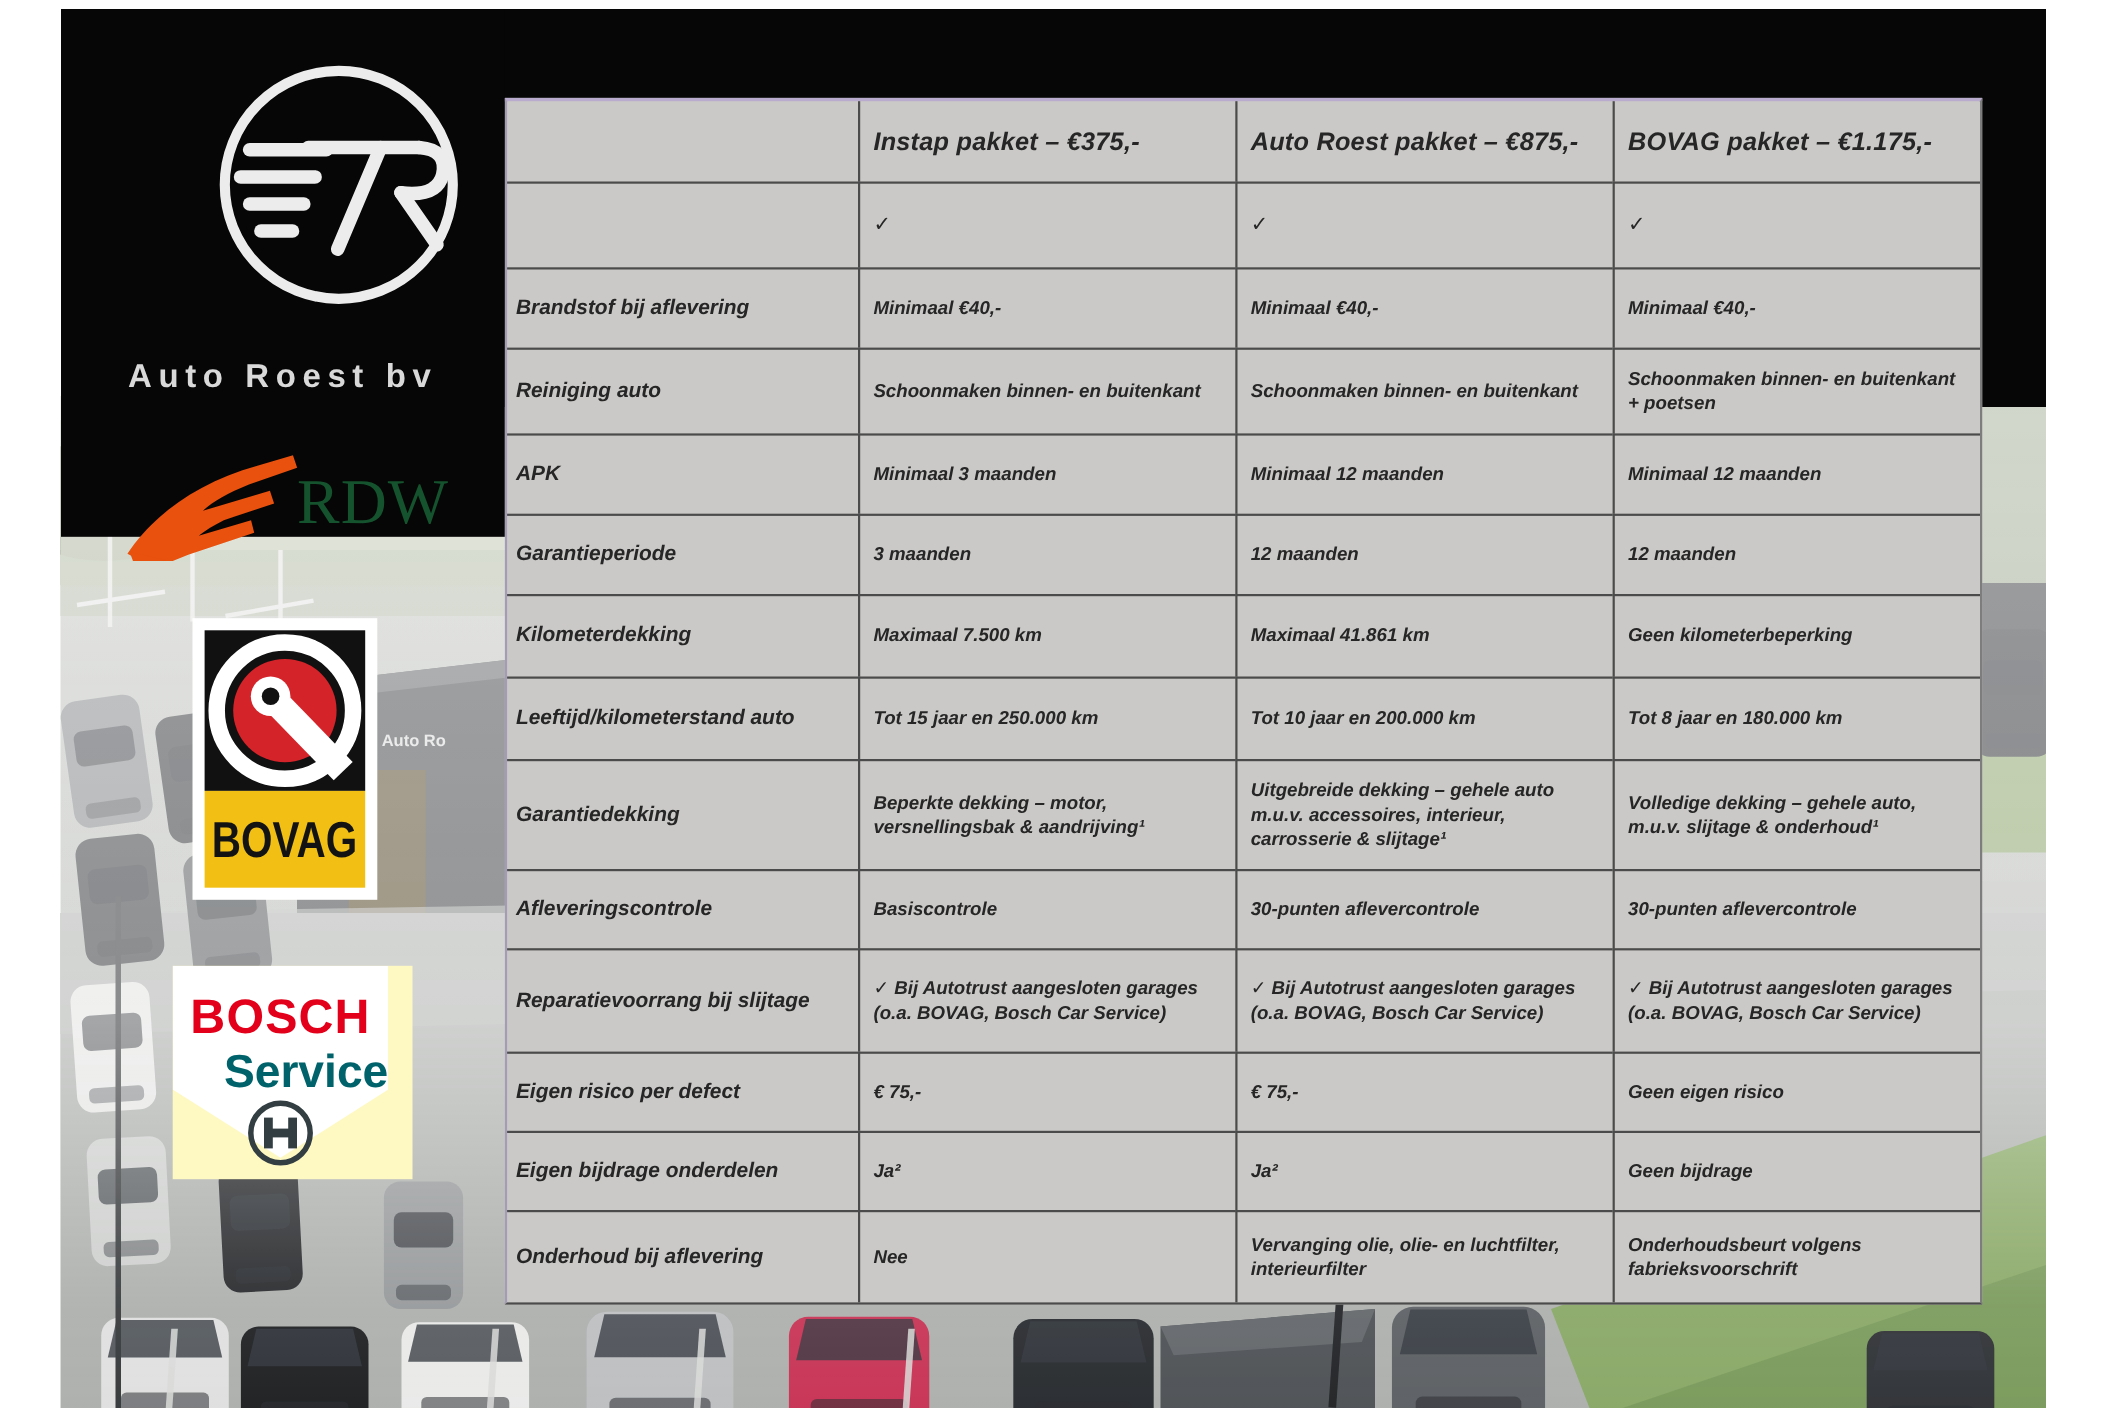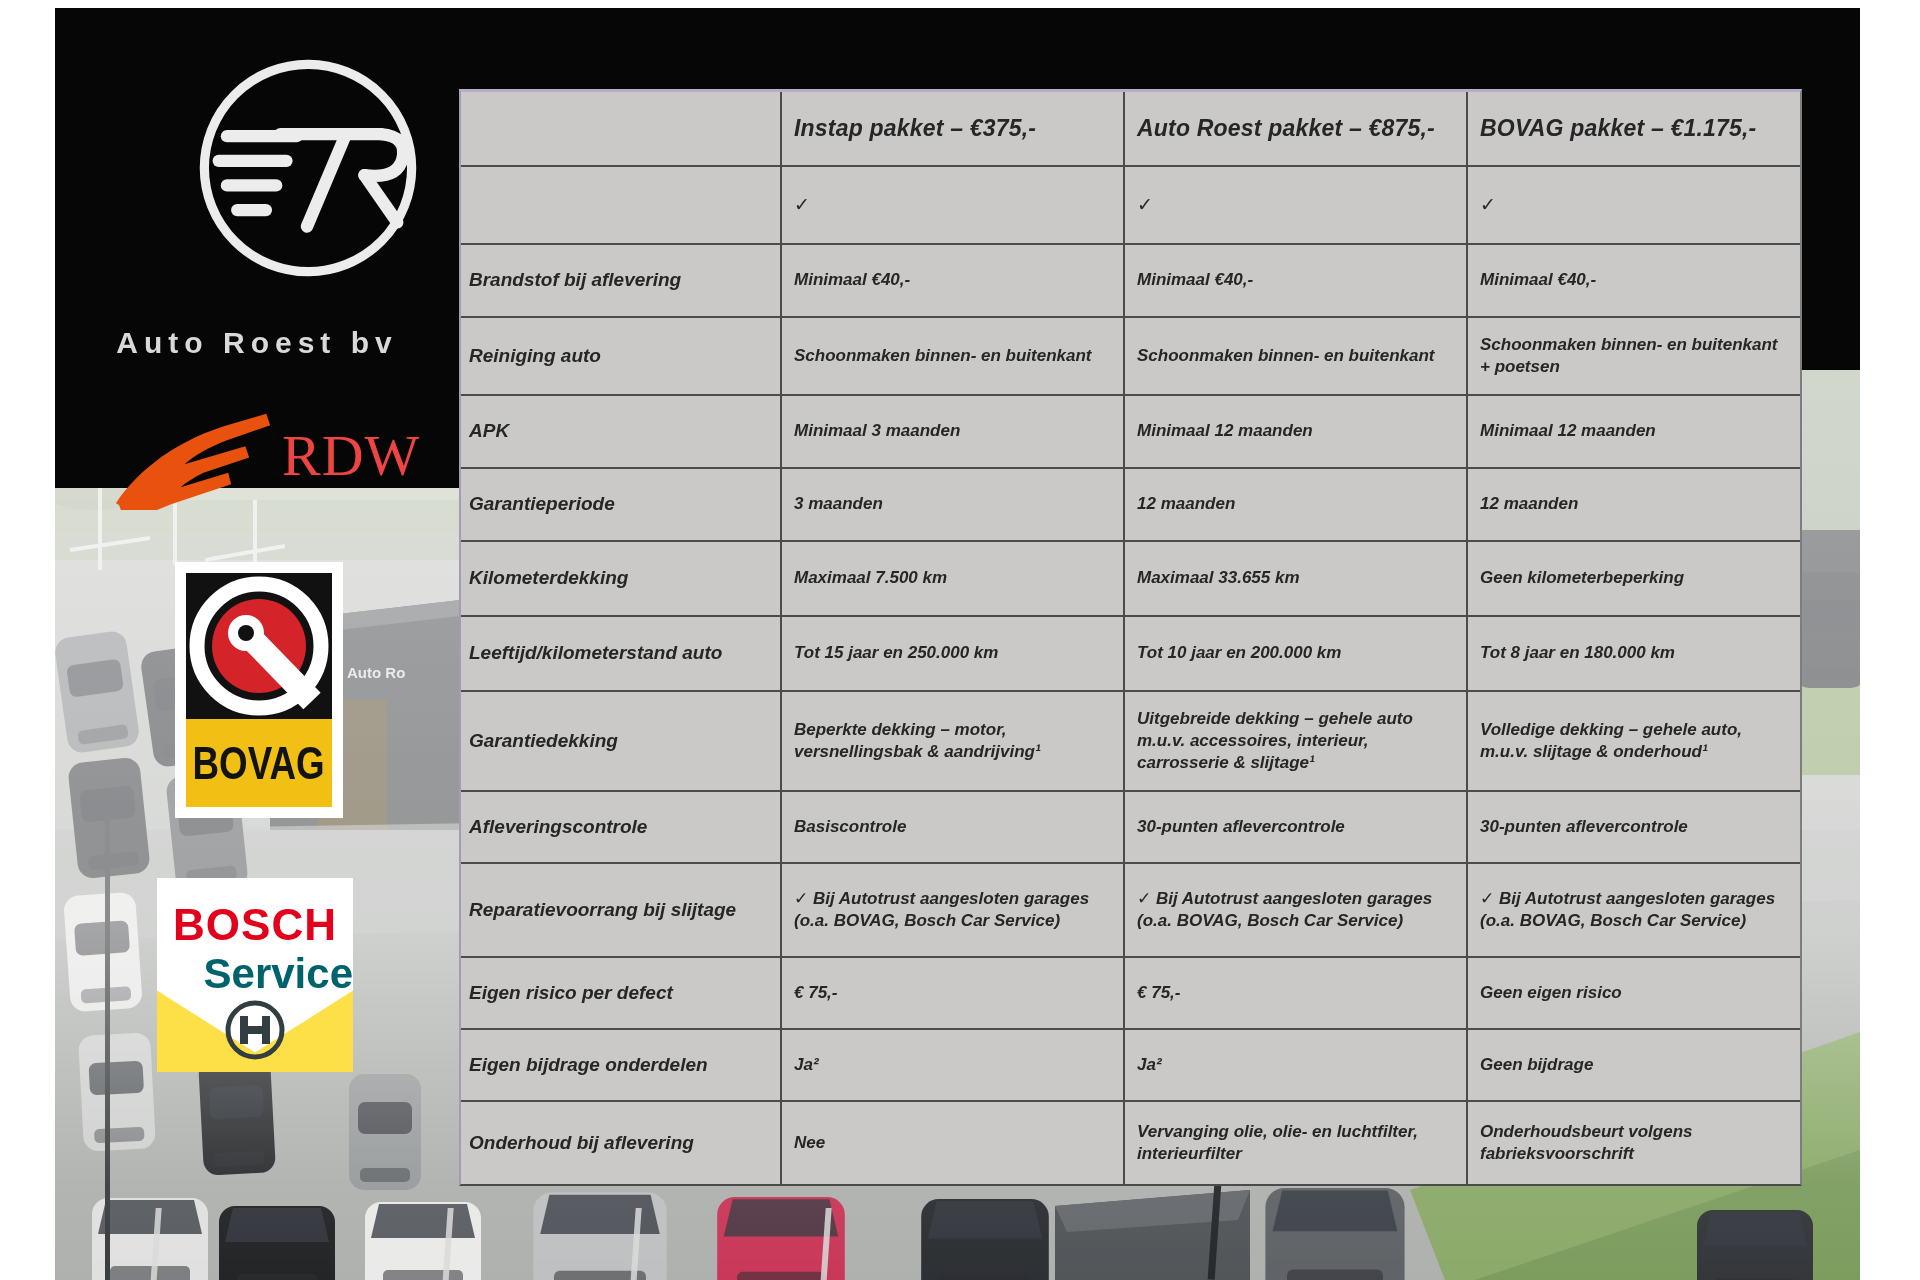--- a/index.html
+++ b/index.html
@@ -14,34 +14,34 @@
 
   
   .logo-box{position:absolute;left:55px;top:8px;width:404px;height:480px;background:#060606;}
   .logo-mark{position:absolute;left:135px;top:42px;width:236px;height:236px;}
   .wordmark{position:absolute;left:0;top:318px;width:404px;text-align:center;
             color:#d9d9d9;font-size:30px;font-weight:bold;letter-spacing:6px;white-space:nowrap;}
 
   
   .rdw{position:absolute;left:108px;top:406px;width:300px;height:112px;}
   .rdw-wing{position:absolute;left:0;top:4px;width:170px;height:100px;}
-  .rdw-text{position:absolute;left:174px;top:16px;font-family:"Liberation Serif","DejaVu Serif",serif;
-            font-size:58px;color:#ef4444;letter-spacing:1px;}
+  .rdw-text{position:absolute;left:162px;top:16px;font-family:"Liberation Serif","DejaVu Serif",serif;
+            font-size:58px;color:#14532d;letter-spacing:1px;}
 
   
   .bovag{position:absolute;left:175px;top:562px;width:168px;height:256px;background:#ffffff;
          padding:11px;box-sizing:border-box;}
   .bovag-inner{position:absolute;left:11px;top:11px;width:146px;height:234px;}
   .bovag-square{position:absolute;left:0;top:0;width:146px;height:146px;background:#111111;}
   .bovag-band{position:absolute;left:0;top:146px;width:146px;height:88px;background:#f2c014;
               display:flex;align-items:center;justify-content:center;}
   .bovag-word{font-weight:bold;font-size:46px;color:#131313;transform:scaleX(0.8);letter-spacing:0px;}
 
   
-  .bosch{position:absolute;left:157px;top:878px;width:196px;height:194px;background:#fde047;}
+  .bosch{position:absolute;left:157px;top:878px;width:196px;height:194px;background:#fef9c3;padding-left:22px;}
   .bosch-shield{position:absolute;left:0;top:0;width:196px;height:194px;background:#ffffff;
                 clip-path:polygon(0 0,100% 0,100% 58%,50% 90%,0 58%);}
   .bosch-word{position:absolute;left:0;top:22px;width:196px;text-align:center;
               font-weight:bold;font-size:44px;color:#e2001a;letter-spacing:1px;}
   .bosch-service{position:absolute;left:0;top:72px;width:196px;text-align:right;
                  font-weight:bold;font-size:42px;color:#00636b;}
   .bosch-symbol{position:absolute;left:66px;top:120px;width:64px;height:64px;}
 
   
   .pkg-table{position:absolute;left:459px;top:89px;width:1339px;
@@ -246,21 +246,21 @@
     <div class="cell val bt bl">Minimaal 12 maanden</div>
     <div class="cell val bt bl">Minimaal 12 maanden</div>
 
     <div class="cell lab bt">Garantieperiode</div>
     <div class="cell val bt bl">3 maanden</div>
     <div class="cell val bt bl">12 maanden</div>
     <div class="cell val bt bl">12 maanden</div>
 
     <div class="cell lab bt">Kilometerdekking</div>
     <div class="cell val bt bl">Maximaal 7.500 km</div>
-    <div class="cell val bt bl">Maximaal 33.655 km</div>
+    <div class="cell val bt bl">Maximaal 41.861 km</div>
     <div class="cell val bt bl">Geen kilometerbeperking</div>
 
     <div class="cell lab bt">Leeftijd/kilometerstand auto</div>
     <div class="cell val bt bl">Tot 15 jaar en 250.000 km</div>
     <div class="cell val bt bl">Tot 10 jaar en 200.000 km</div>
     <div class="cell val bt bl">Tot 8 jaar en 180.000 km</div>
 
     <div class="cell lab bt">Garantiedekking</div>
     <div class="cell val bt bl">Beperkte dekking – motor, versnellingsbak &amp; aandrijving¹</div>
     <div class="cell val bt bl">Uitgebreide dekking – gehele auto m.u.v. accessoires, interieur, carrosserie &amp; slijtage¹</div>

